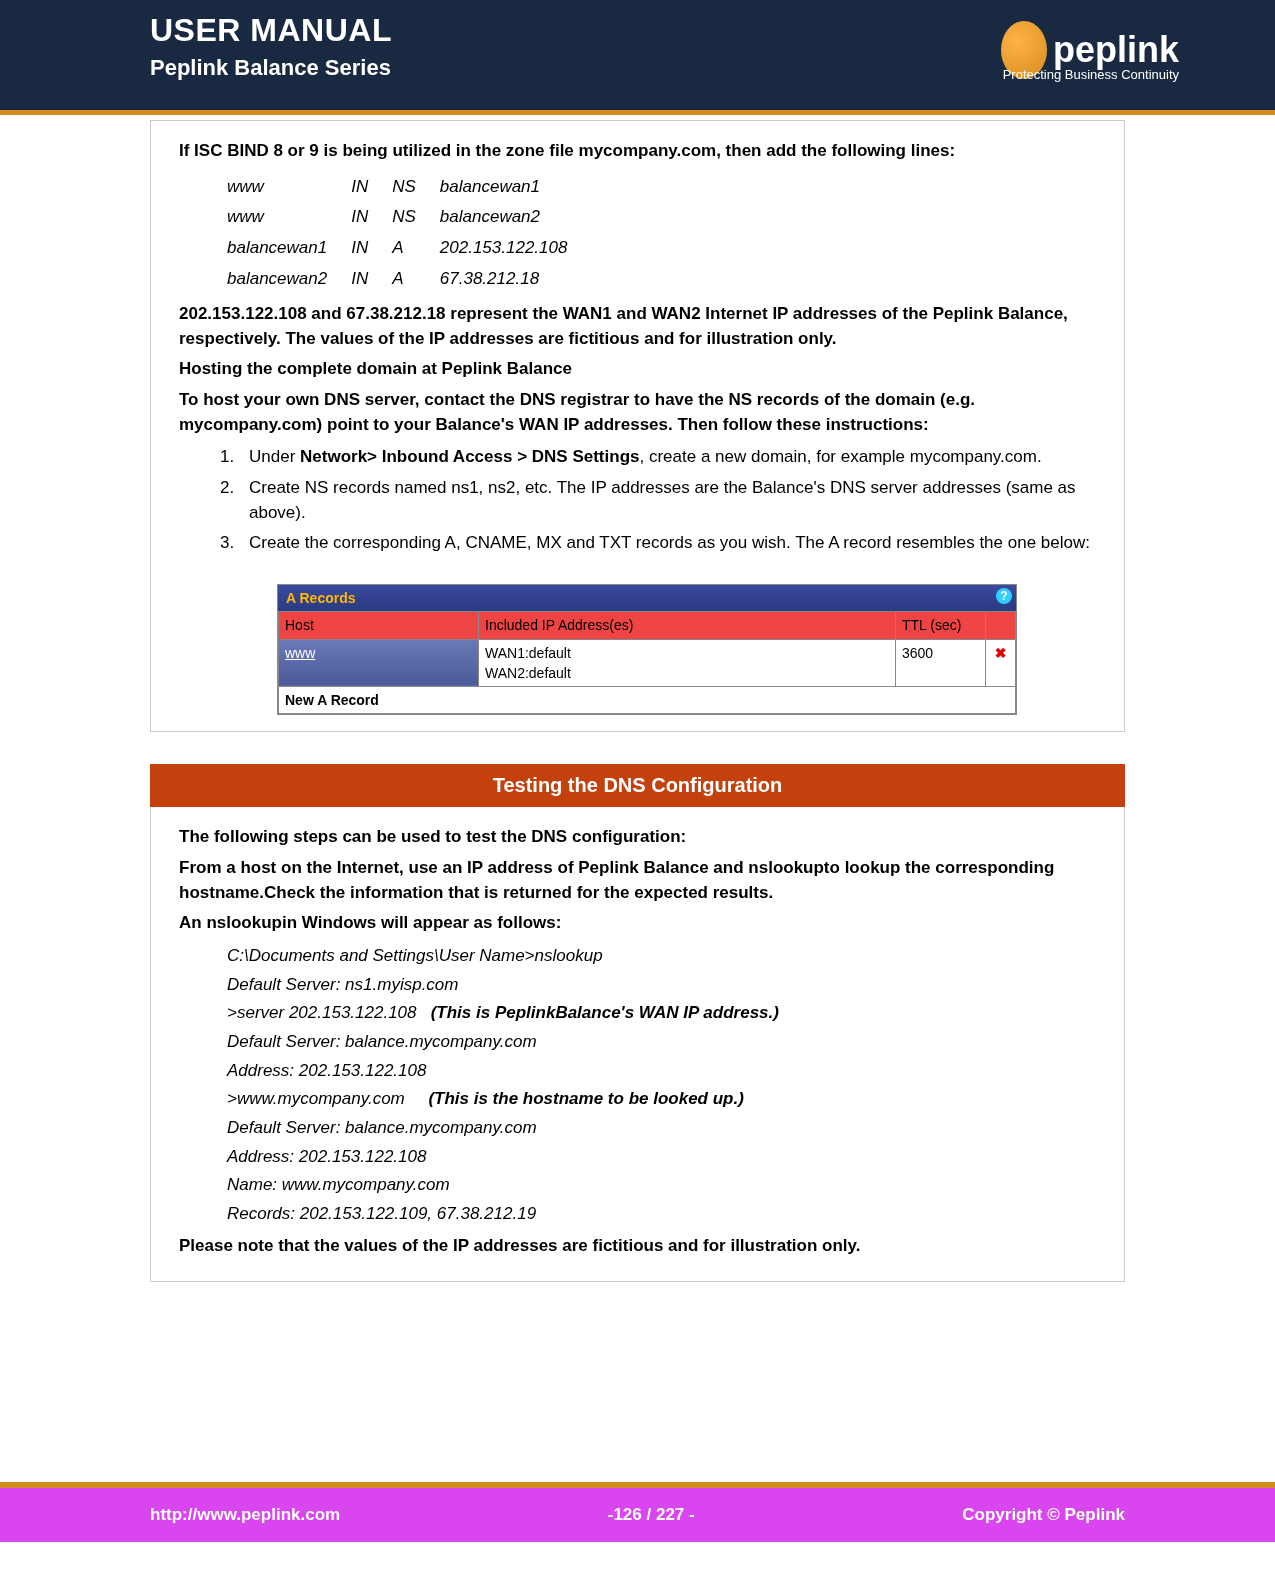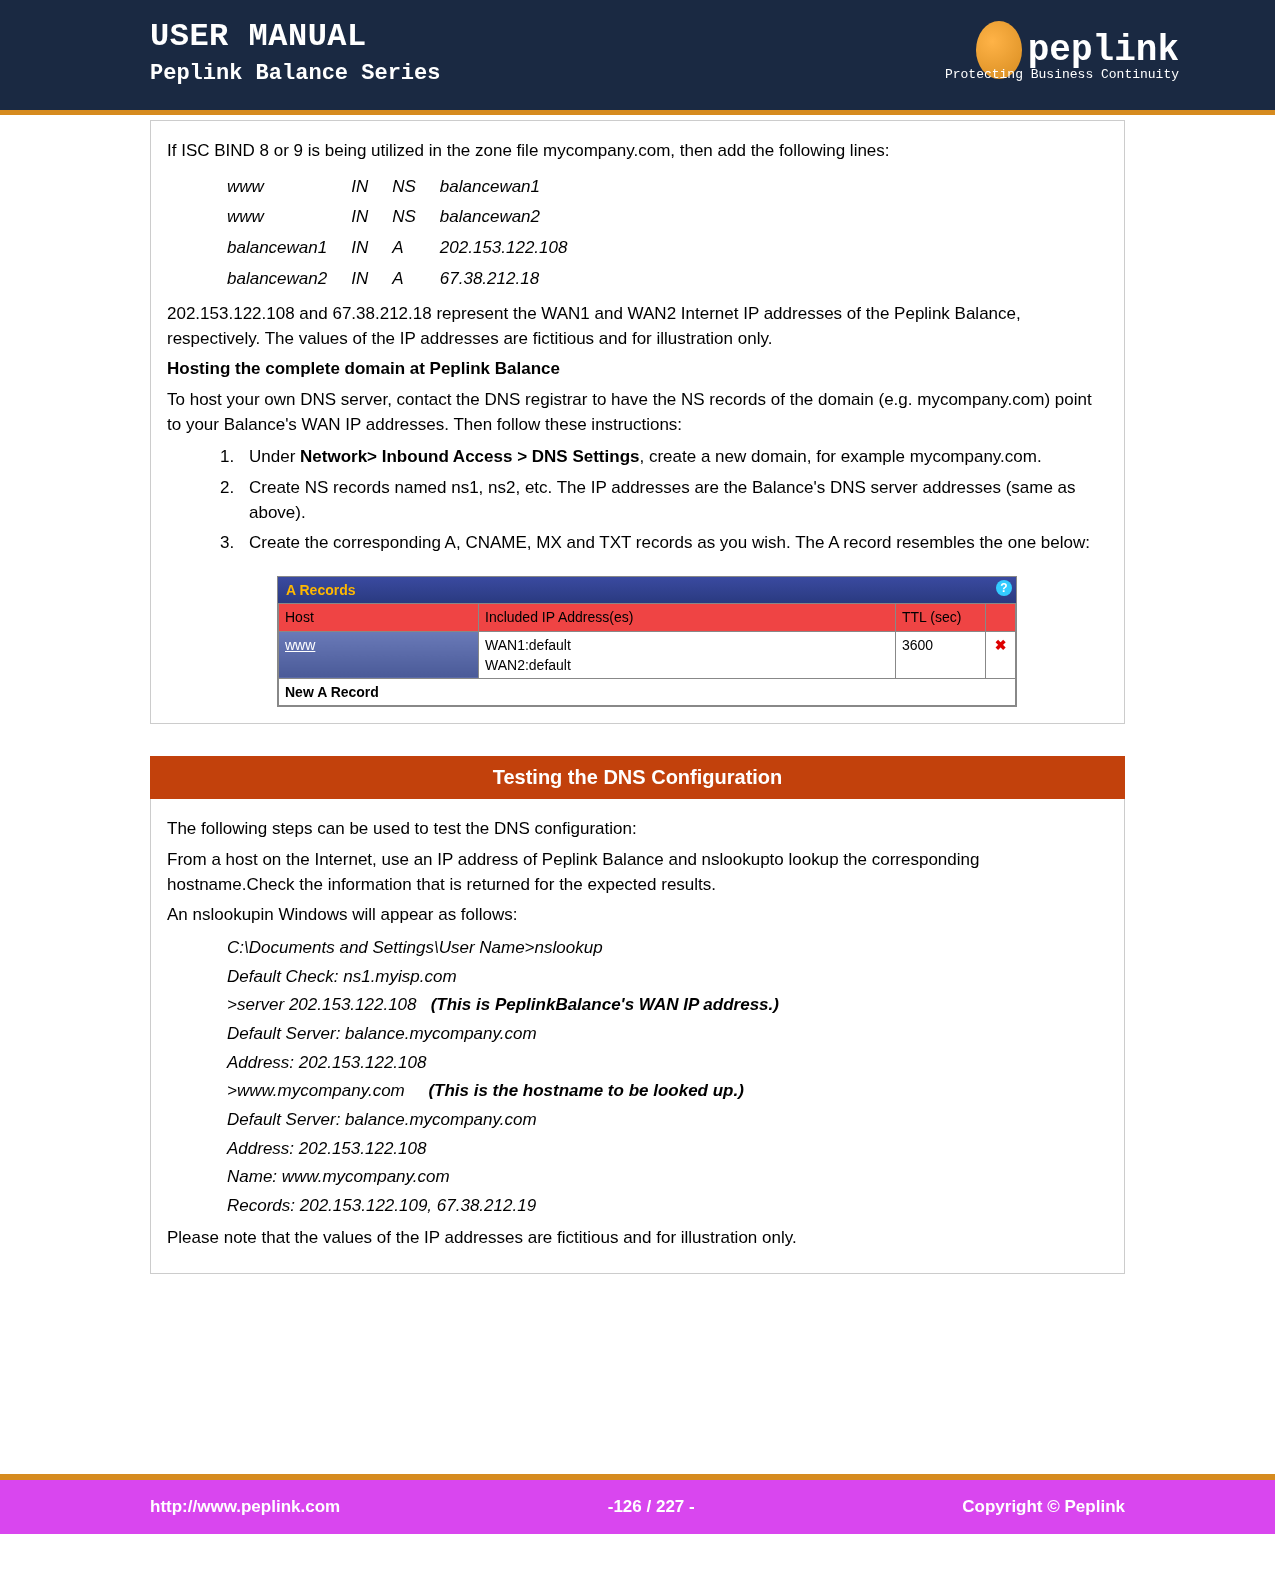--- a/index.html
+++ b/index.html
@@ -7,23 +7,22 @@
     font-family: Arial, Helvetica, sans-serif;
     background: #fff;
     color: #000;
     width: 1275px;
   }
   .header-band {
     background: linear-gradient(to bottom, #1a2942 0%, #1a2942 92%, #d68b1f 92%, #d68b1f 96%, #fff 96%, #fff 100%);
     height: 120px;
     position: relative;
     padding-left: 150px;
-    padding-top: 18px;
+    padding-top: 12px;
     color: #fff;
-    font-family: Liberation Mono, monospace;
   }
   .header-title { font-size: 32px; font-weight: bold; letter-spacing: 0.5px; }
   .header-subtitle { font-size: 22px; font-weight: bold; margin-top: 6px; }
   .logo-block {
     position: absolute;
     right: 96px;
     top: 0;
     height: 100px;
     display: flex;
     align-items: center;
@@ -39,30 +38,30 @@
   .page {
     padding: 0 150px;
   }
   .content-box {
     border: 1px solid #ccc;
     padding: 12px 16px 16px 16px;
     margin-top: 0;
     font-size: 17px;
     line-height: 1.45;
   }
-  .content-box p { margin: 6px 0; }
+  .content-box p { margin: 6px 12px; font-weight: bold; }
   .bind-table {
     margin: 8px 0 8px 60px;
     font-style: italic;
     border-collapse: collapse;
   }
   .bind-table td { padding: 3px 24px 3px 0; font-style: italic;}
   .bold { font-weight: bold; }
   .section-sub { font-weight: bold; margin-top: 28px; }
-  ol.steps { margin: 8px 0 20px 48px; }
+  ol.steps { margin: 8px 0 28px 48px; }
   ol.steps li { margin: 6px 0 6px 24px; padding-left: 10px; }
   
   .arec-wrap { margin: 20px 0 0 110px; width: 740px; border:1px solid #888; font-size:14px;}
   .arec-title {
     background: linear-gradient(#3a4aa0,#2a3a80);
     color: #ffb800;
     font-weight: bold;
     padding: 3px 8px;
     position: relative;
   }
@@ -199,21 +198,21 @@
 
   <div class="section-banner">Testing the DNS Configuration</div>
 
   <div class="content-box" style="border-top:none">
     <p>The following steps can be used to test the DNS configuration:</p>
     <p>From a host on the Internet, use an IP address of Peplink Balance and nslookupto lookup the corresponding hostname.Check the information that is returned for the expected results.</p>
     <p>An nslookupin Windows will appear as follows:</p>
 
     <div class="nslookup">
       <div>C:\Documents and Settings\User Name&gt;nslookup</div>
-      <div>Default Check:  ns1.myisp.com</div>
+      <div>Default Server:  ns1.myisp.com</div>
       <div>
         <span>&gt;server 202.153.122.108</span>&nbsp;&nbsp;&nbsp;<span class="note">(This is PeplinkBalance's WAN IP address.)</span>
       </div>
       <div>Default Server:  balance.mycompany.com</div>
       <div>Address:  202.153.122.108</div>
       <div>
         <span>&gt;www.mycompany.com</span>&nbsp;&nbsp;&nbsp;&nbsp;&nbsp;<span class="note">(This is the hostname to be looked up.)</span>
       </div>
       <div>Default Server:  balance.mycompany.com</div>
       <div>Address:  202.153.122.108</div>

